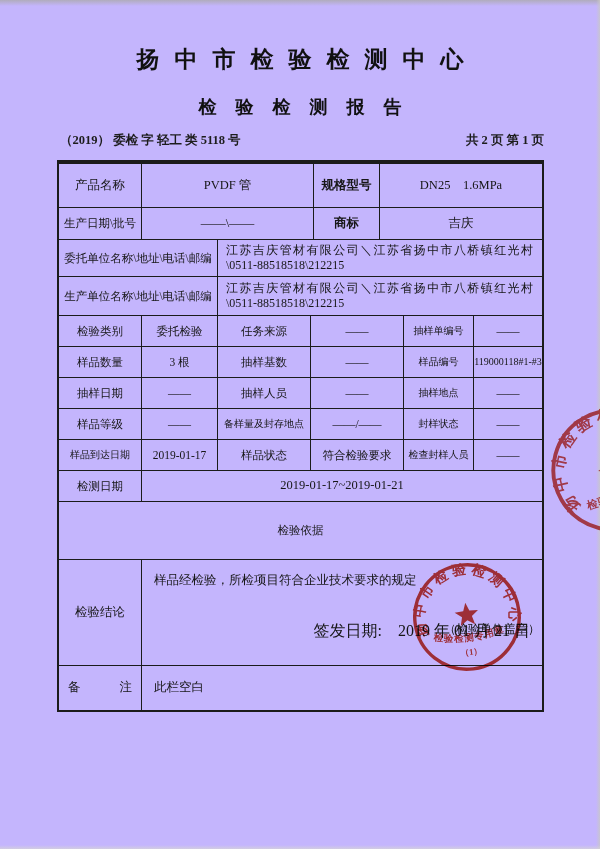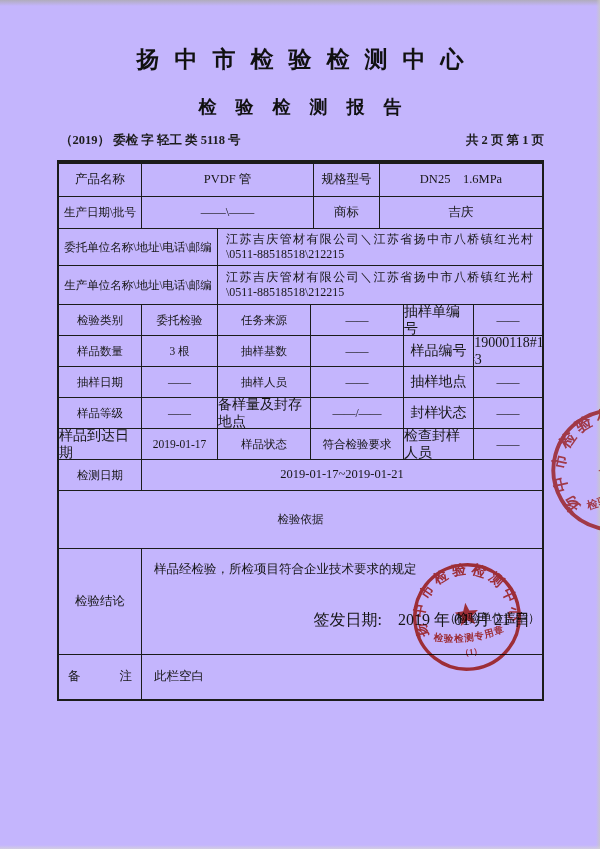--- a/index.html
+++ b/index.html
@@ -30,31 +30,31 @@
   .td{border-right:1.5px solid #1b1b1b;display:flex;align-items:center;
     justify-content:center;font-size:12.5px;line-height:1.25;
     overflow:hidden;position:relative;}
   .td:last-child{border-right:none;flex:1;}
   .lbl{color:#171717;}
   .dist{display:block;text-align:justify;text-align-last:justify;
     padding:0 9px;align-self:center;}
   .left{justify-content:flex-start;padding-left:12px;}
   .pre{white-space:pre;}
   .sm{font-size:11.5px;}
-  .xs{font-size:14px;}
+  .xs{font-size:10px;}
   .two-line{flex-direction:column;align-items:stretch;justify-content:center;
     padding:2px 8px;font-size:12px;}
   .two-line .jl{text-align:justify;text-align-last:justify;letter-spacing:1px;}
   .two-line .sl{text-align:left;letter-spacing:0;}
 
   .w83{width:83px;flex:none;} .w172{width:172px;flex:none;}
-  .w66{width:66px;flex:none;} .w159{width:159px;flex:none;}
+  .w66{width:66px;flex:none;font-weight:bold;} .w159{width:159px;flex:none;}
   .w76{width:76px;flex:none;} .w93{width:93px;flex:none;}
   .w70{width:70px;flex:none;}
-  .h33{height:33px;} .h32{height:32px;} .h37{height:37px;} .h39{height:39px;}
+  .h33{height:44px;} .h32{height:32px;} .h37{height:37px;} .h39{height:39px;}
   .h31{height:31px;} .h58{height:58px;} .h106{height:106px;} .h44{height:44px;}
 
   .conc-cell{display:block;padding:0;}
   .conc-text{position:absolute;top:13px;left:12px;font-size:12.5px;}
   .seal-hint{position:absolute;top:62px;right:2px;font-size:12px;}
   .issue-date{position:absolute;bottom:24px;right:12px;font-size:16px;
     font-weight:400;white-space:pre;}
 
   .sig-row{position:absolute;top:700px;left:0;width:600px;height:90px;}
 

